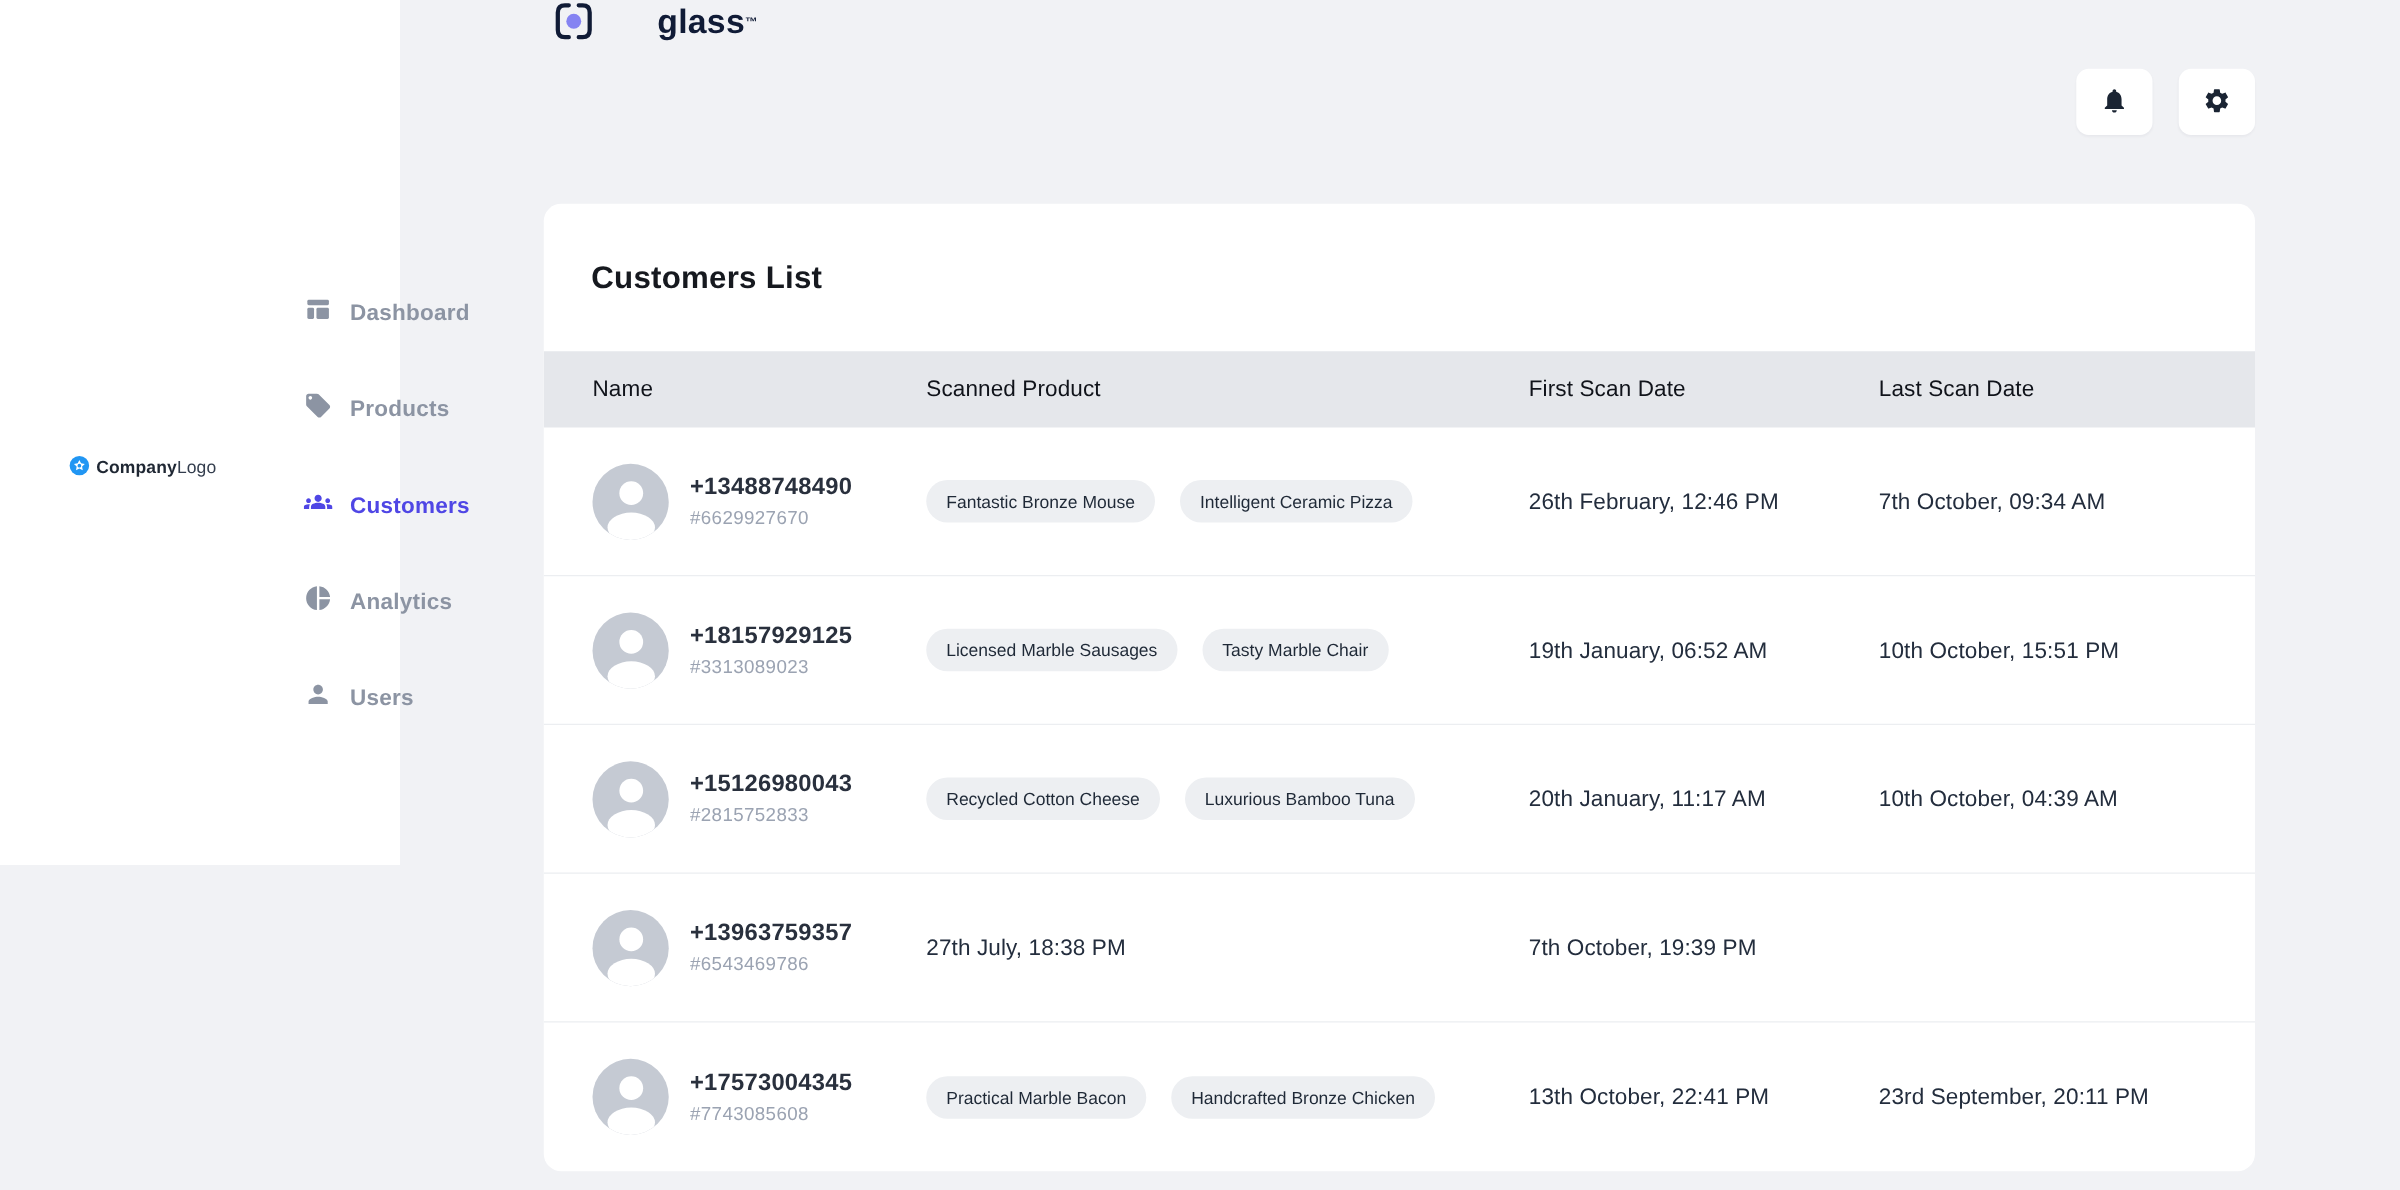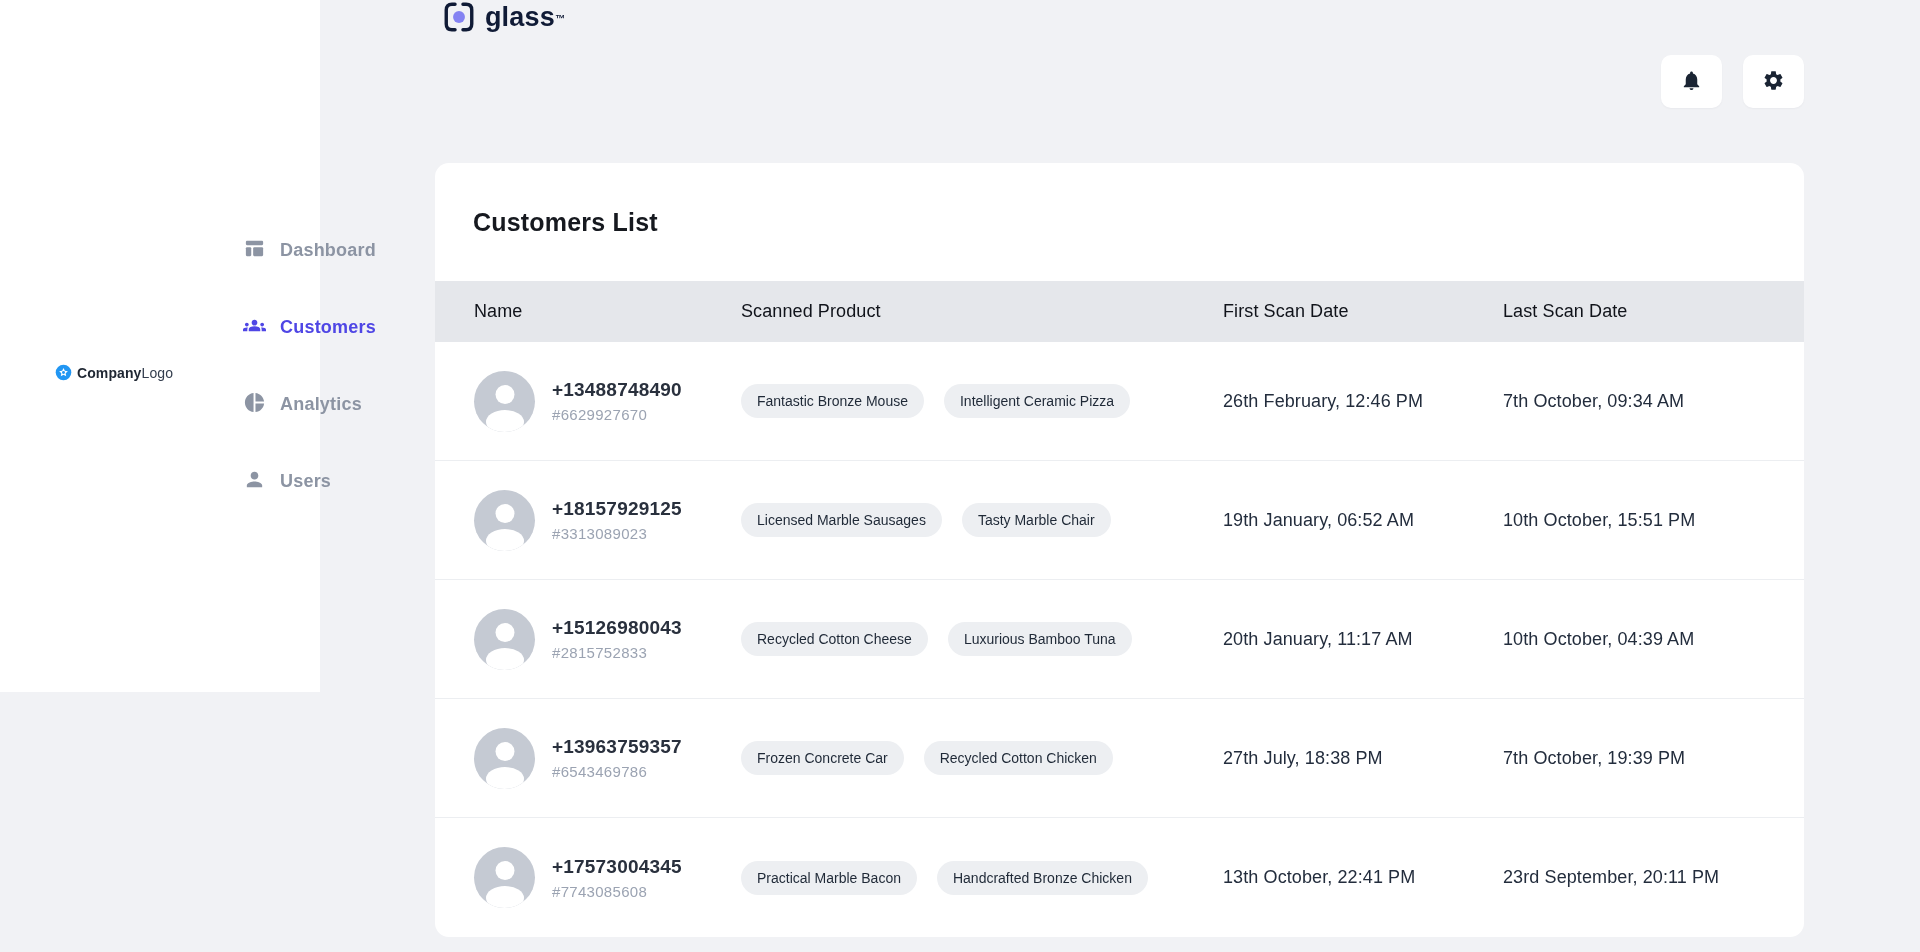--- a/index.html
+++ b/index.html
@@ -29,21 +29,21 @@
     display:flex; align-items:center; gap:14px; height:40px;
     color:#8c94a3; cursor:pointer;
   }
   .nav-item svg { width:23px; height:23px; fill:currentColor; flex-shrink:0; }
   .nav-label { font-size:18px; font-weight:700; letter-spacing:.2px; }
   .nav-item.active { color:#4f46e5; }
 
   .sidebar-spacer { flex:1; }
   .glass-logo { margin:0 0 36px 66px; display:flex; align-items:flex-start; gap:9px; }
   .glass-logo svg.frame { width:34px; height:34px; }
-  .glass-word { font-size:27px; font-weight:700; color:#101b36; letter-spacing:.2px; line-height:34px; }
+  .glass-word { font-size:27px; font-weight:700; color:#101b36; letter-spacing:.2px; line-height:34px;margin-left:41px; }
   .glass-tm { font-size:10px; font-weight:700; color:#101b36; vertical-align:top; position:relative; top:2px; }
 
   
   .main { flex:1; padding:55px 116px 0 115px; }
   .topbar { display:flex; justify-content:flex-end; gap:21px; }
   .icon-btn {
     width:61px; height:53px; background:#ffffff; border:none; border-radius:10px;
     display:flex; align-items:center; justify-content:center; cursor:pointer;
     box-shadow:0 1px 2px rgba(16,24,40,.04);
   }
@@ -110,20 +110,28 @@
     <div class="nav-item">
       <span>
         <svg viewBox="0 0 24 24">
           <rect x="3" y="4" width="18" height="4.6" rx="1.2"></rect>
           <rect x="3" y="10.6" width="5.6" height="9.4" rx="1.2"></rect>
           <rect x="10.6" y="10.6" width="10.4" height="9.4" rx="1.2"></rect>
         </svg>
       </span>
       <span class="nav-label">Dashboard</span>
     </div>
+    <div class="nav-item">
+      <span>
+        <svg viewBox="0 0 24 24">
+          <path d="M21.41 11.58l-9-9C12.05 2.22 11.55 2 11 2H4c-1.1 0-2 .9-2 2v7c0 .55.22 1.05.59 1.42l9 9c.36.36.86.58 1.41.58.55 0 1.05-.22 1.41-.59l7-7c.37-.36.59-.86.59-1.41 0-.55-.23-1.06-.59-1.42zM5.5 7C4.67 7 4 6.33 4 5.5S4.67 4 5.5 4 7 4.67 7 5.5 6.33 7 5.5 7z"></path>
+        </svg>
+      </span>
+      <span class="nav-label">Products</span>
+    </div>
     <div class="nav-item active">
       <span>
         <svg viewBox="0 0 24 24">
           <path d="M12 12.75c1.63 0 3.07.39 4.24.9 1.08.48 1.76 1.56 1.76 2.73V18H6v-1.61c0-1.18.68-2.26 1.76-2.73 1.17-.52 2.61-.91 4.24-.91zM4 13c1.1 0 2-.9 2-2s-.9-2-2-2-2 .9-2 2 .9 2 2 2zm1.13 1.1c-.37-.06-.74-.1-1.13-.1-.99 0-1.93.21-2.78.58C.48 14.9 0 15.62 0 16.43V18h4.5v-1.61c0-.83.23-1.61.63-2.29zM20 13c1.1 0 2-.9 2-2s-.9-2-2-2-2 .9-2 2 .9 2 2 2zm4 3.43c0-.81-.48-1.53-1.22-1.85-.85-.37-1.79-.58-2.78-.58-.39 0-.76.04-1.13.1.4.68.63 1.46.63 2.29V18H24v-1.57zM12 6c1.66 0 3 1.34 3 3s-1.34 3-3 3-3-1.34-3-3 1.34-3 3-3z"></path>
         </svg>
       </span>
       <span class="nav-label">Customers</span>
     </div>
     <div class="nav-item">
       <span>
@@ -247,24 +255,20 @@
     <div class="name-cell">
       <div class="avatar">
         <div class="head"></div>
               <div class="body"></div>
       </div>
       <div class="name-stack">
         <span class="phone">+13963759357</span>
         <span class="cust-id">#6543469786</span>
       </div>
     </div>
-    <div class="tags">
-            <span class="tag">Frozen Concrete Car</span>
-            <span class="tag">Recycled Cotton Chicken</span>
-          </div>
     <div class="date-cell">27th July, 18:38 PM</div>
     <div class="date-cell">7th October, 19:39 PM</div>
   </div>
 
   <div class="tgrid trow">
     <div class="name-cell">
       <div class="avatar">
         <div class="head"></div>
               <div class="body"></div>
       </div>

